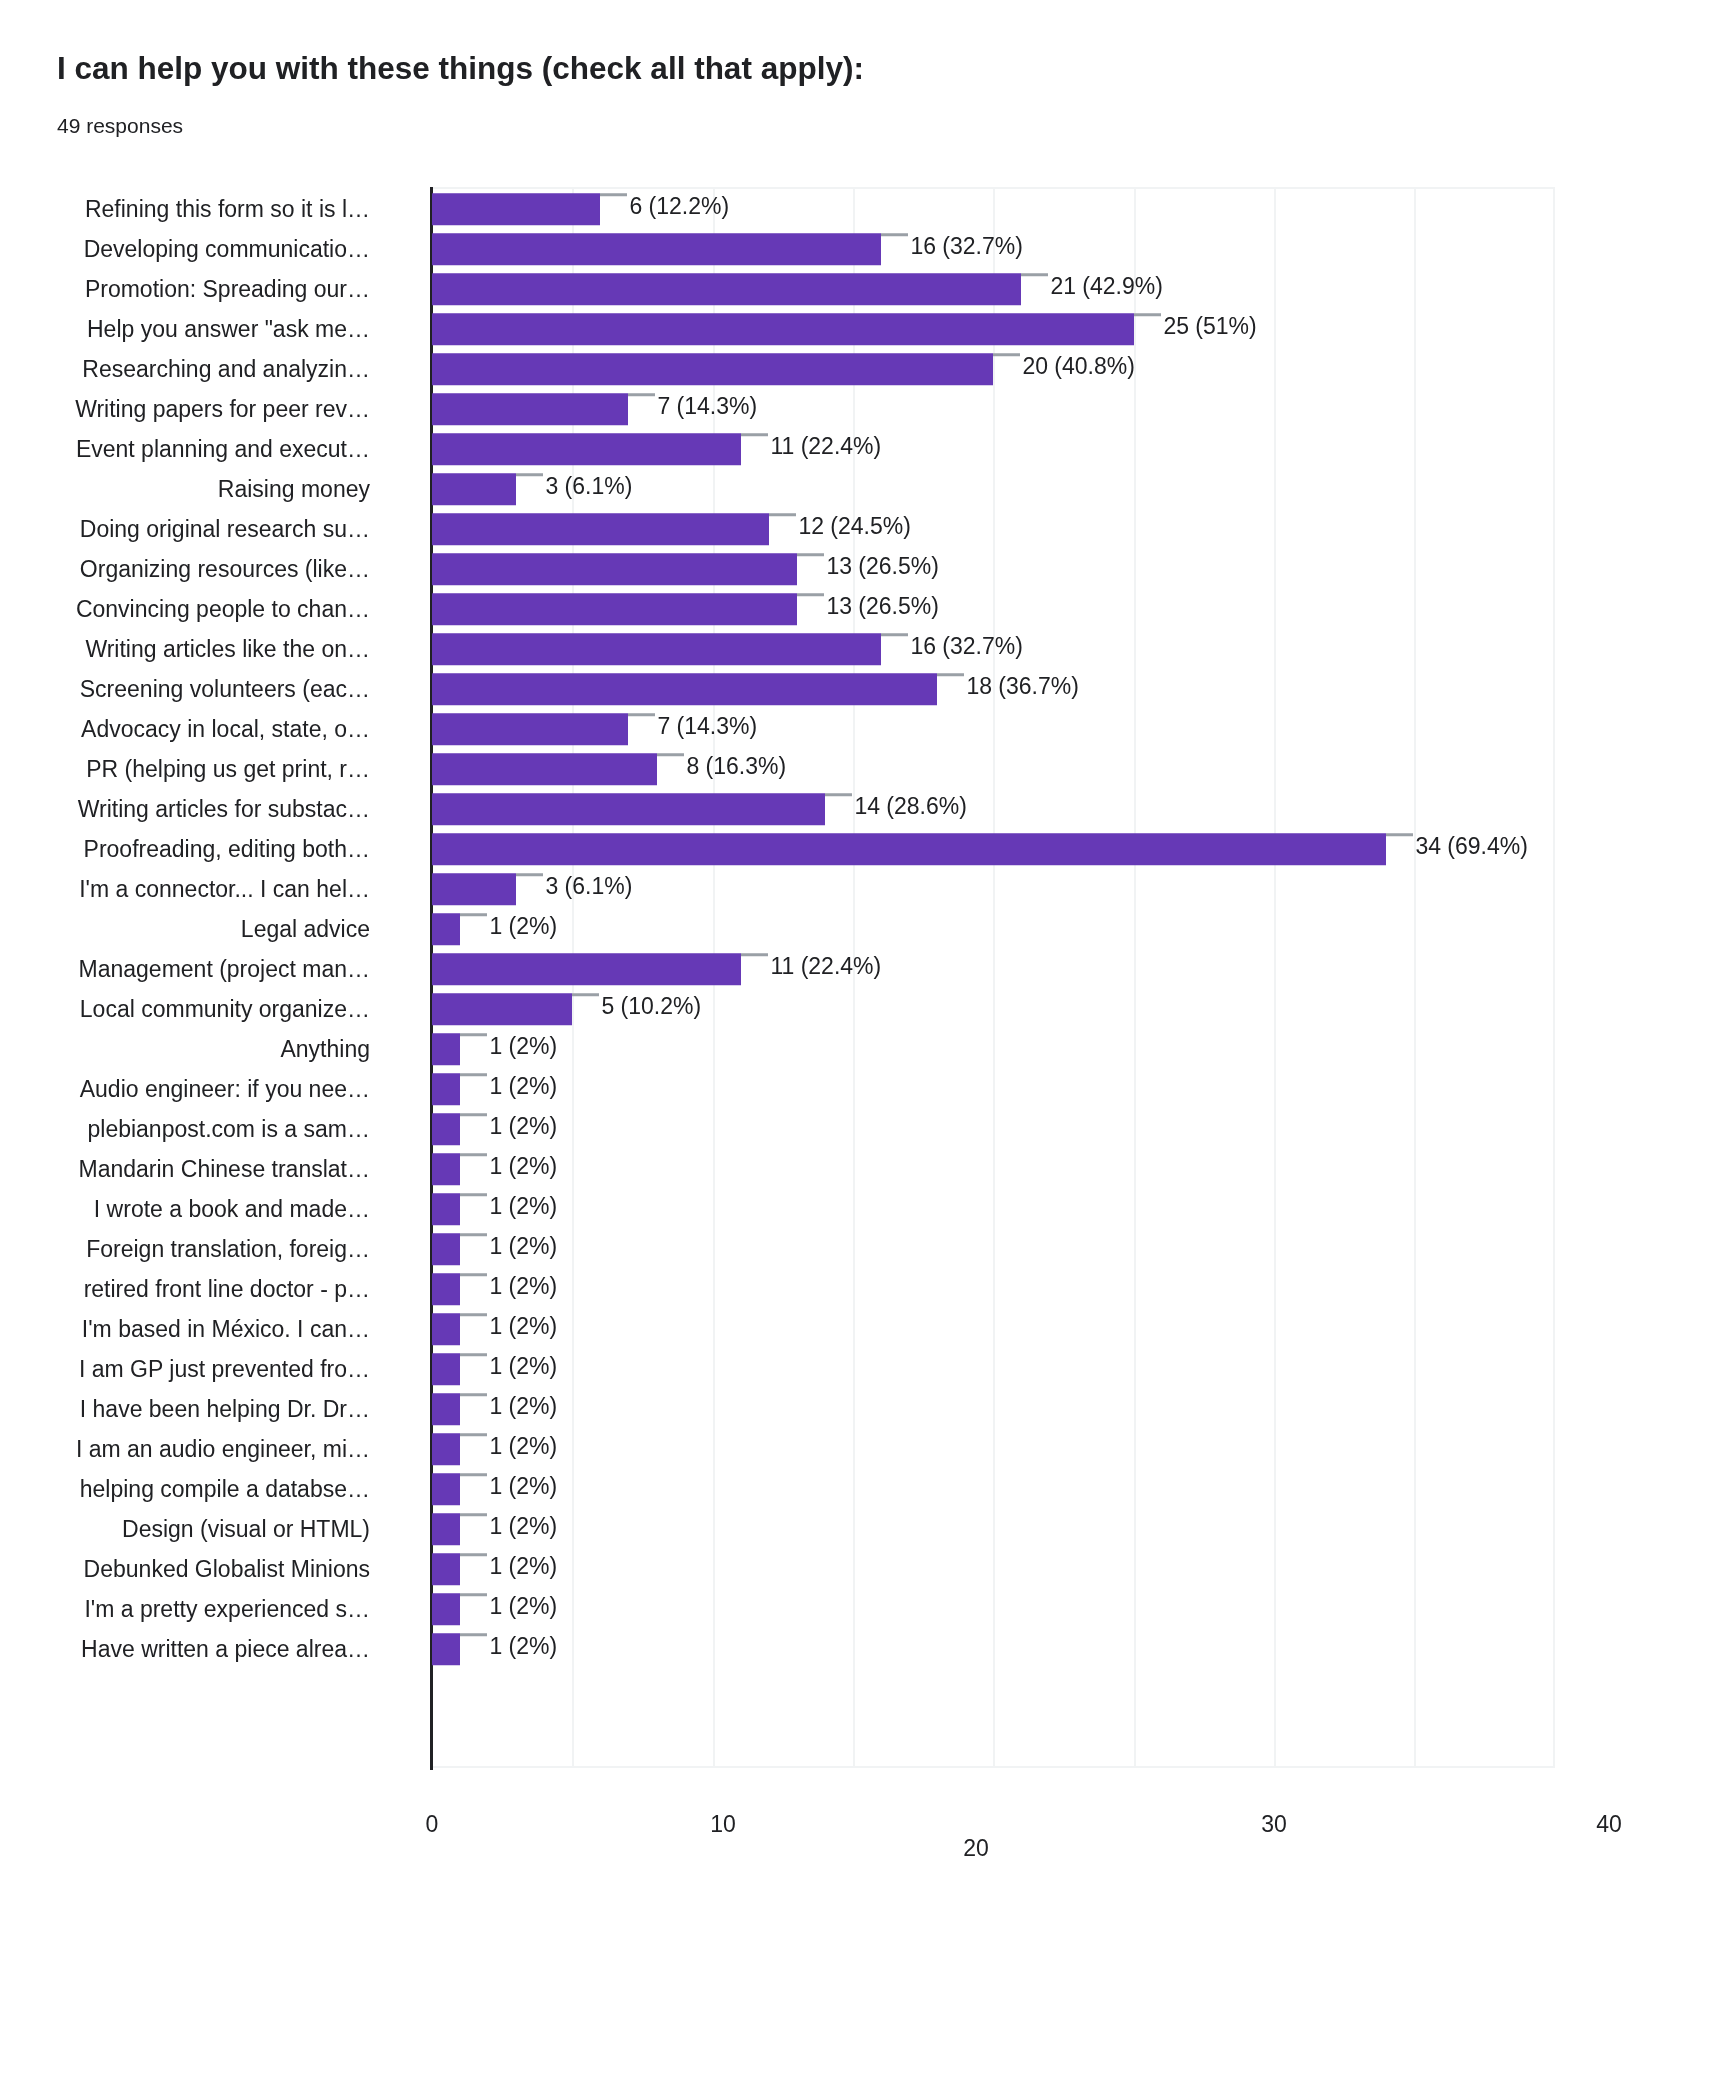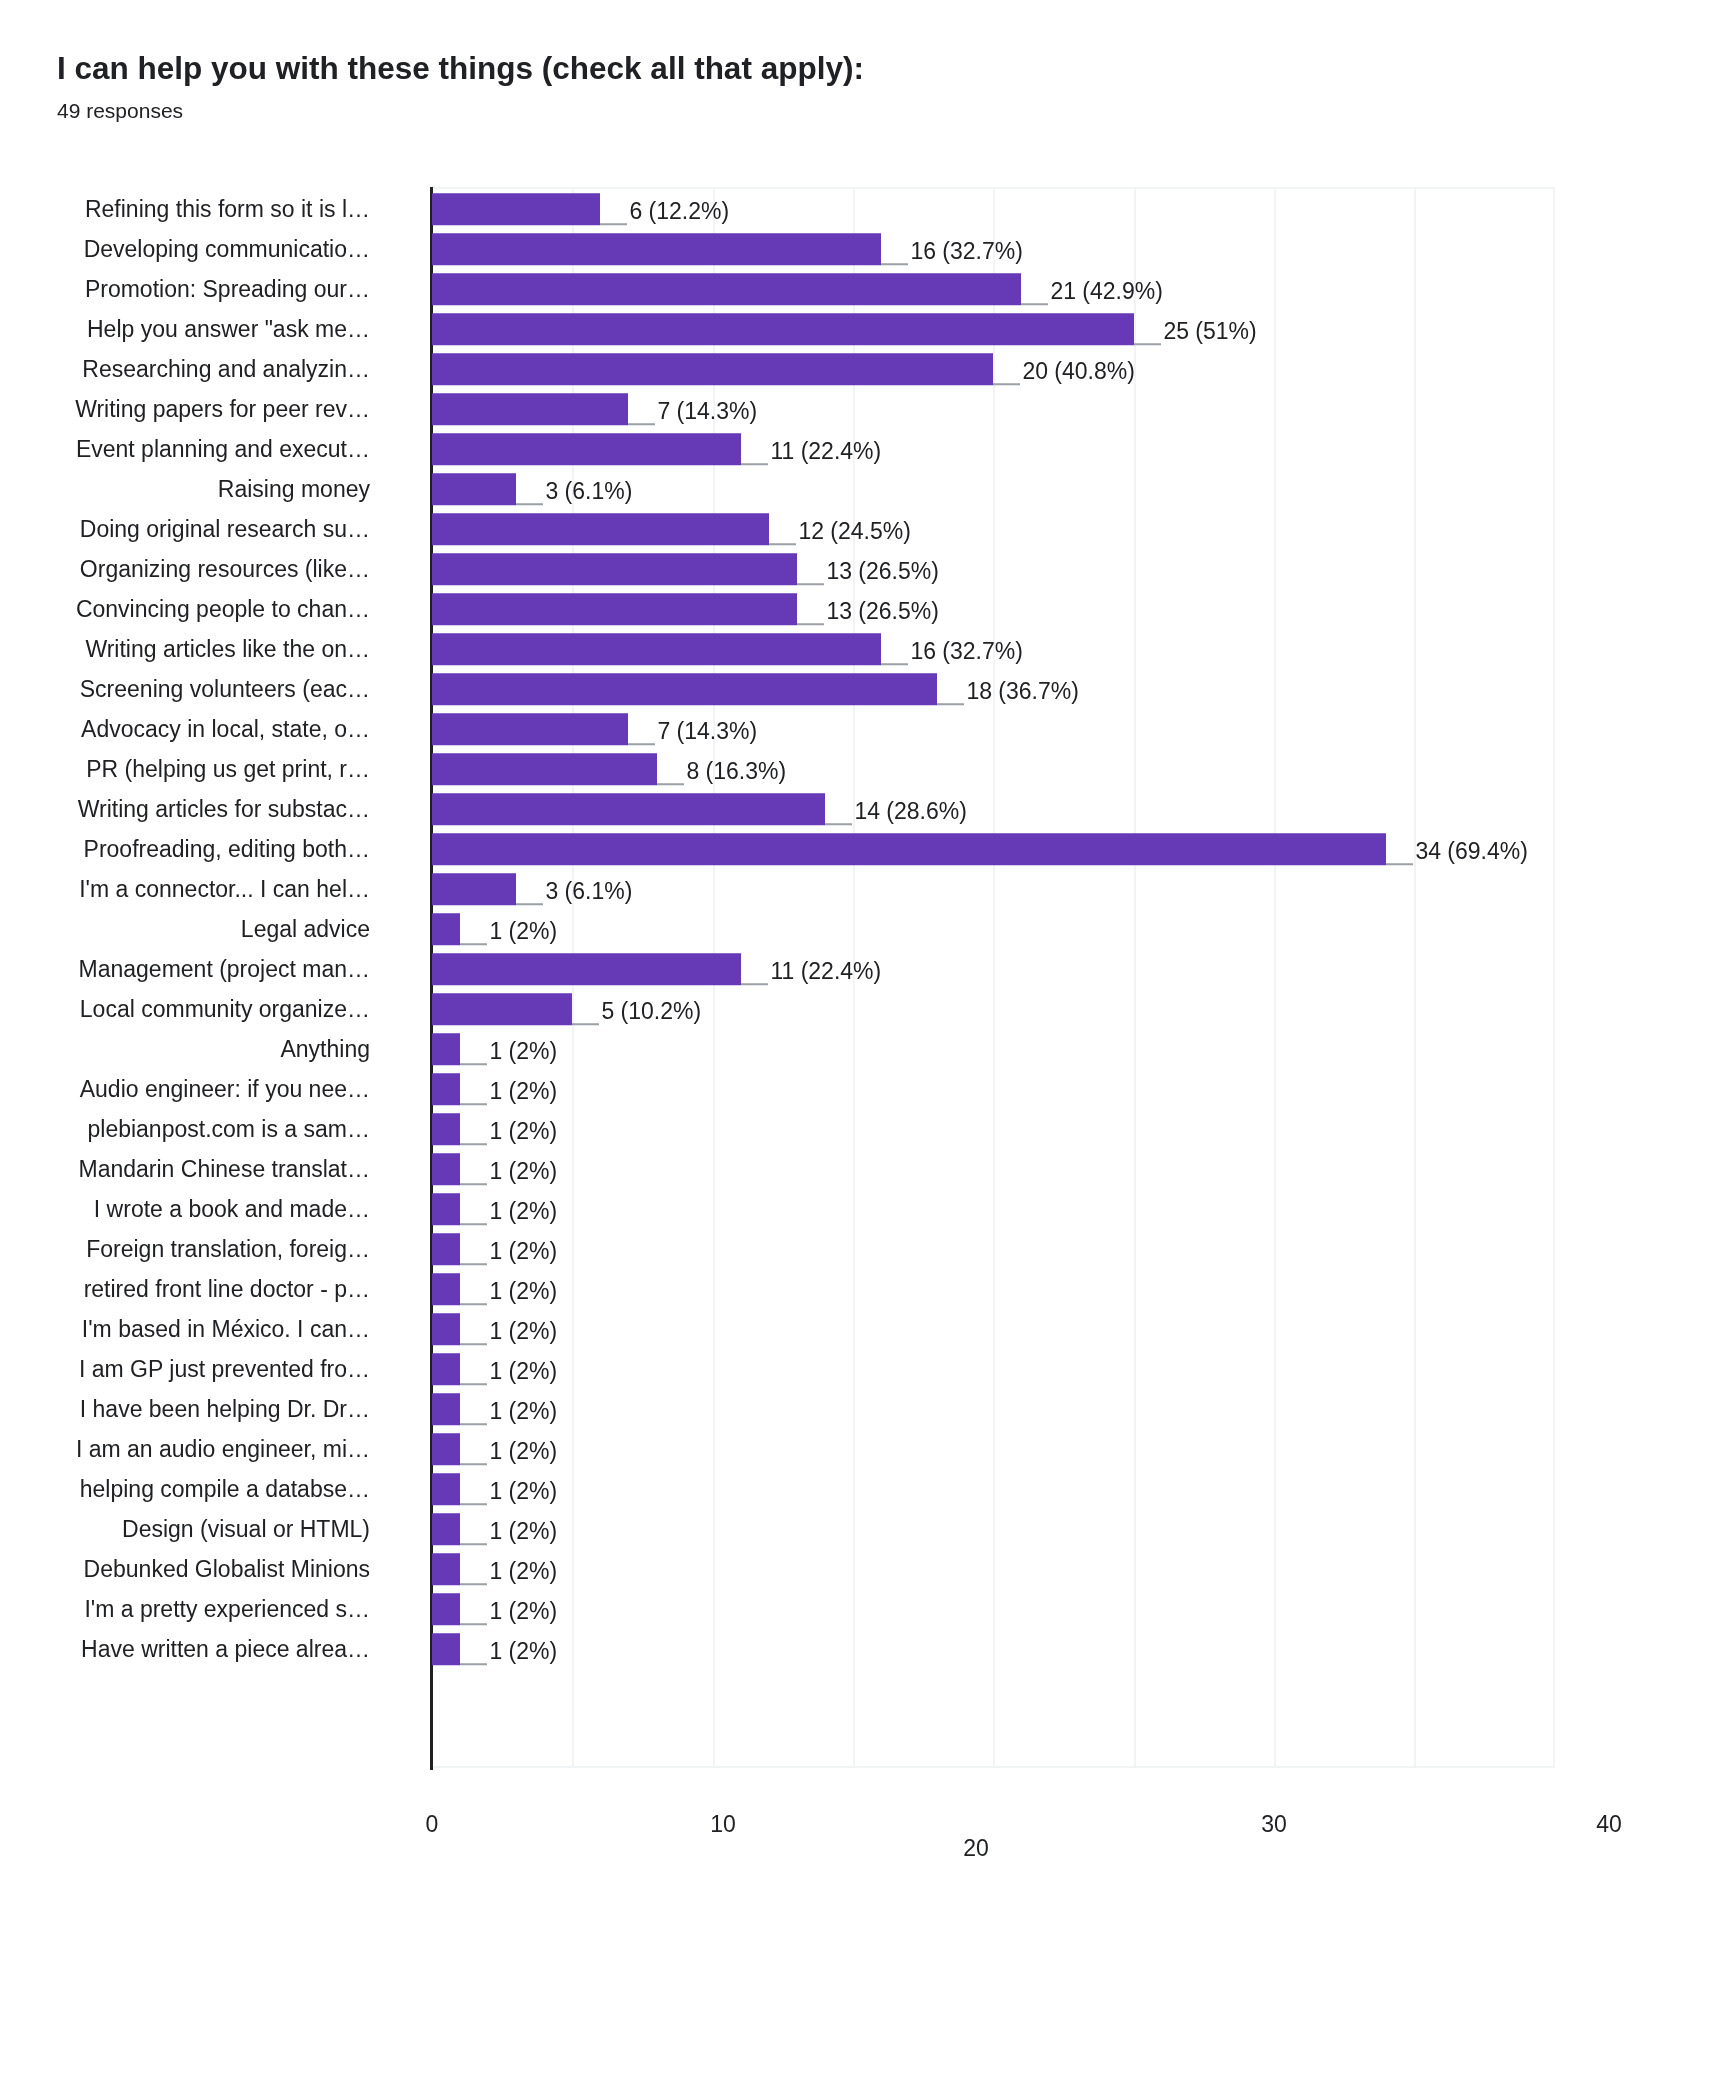--- a/index.html
+++ b/index.html
@@ -20,21 +20,21 @@
   
   #header { position: absolute; left: 57px; top: 49px; }
   #chart-title {
     font-size: 31.5px;
     color: #202124;
     font-weight: 700;
     line-height: 38px;
     white-space: nowrap;
   }
   #response-count {
-    margin-top: 11px;
+    margin-top: 26px;
     font-size: 21px;
     color: #202124;
     font-weight: 400;
     line-height: 25px;
   }
 
   
   
   #chart {
     position: absolute;
@@ -93,21 +93,21 @@
     white-space: nowrap;
     text-align: right;
   }
   .bar-wrap {
     position: absolute;
     left: 432px;
     top: 50%;
     transform: translateY(-50%);
     height: 31.5px;
     display: flex;
-    align-items: flex-end;
+    align-items: flex-start;
   }
   .bar {
     height: 31.5px;
     background: #6639b6;
   }
   .leader {
     width: 27px;
     height: 2.4px;
     background: #9aa0a6;
     flex: 0 0 auto;

